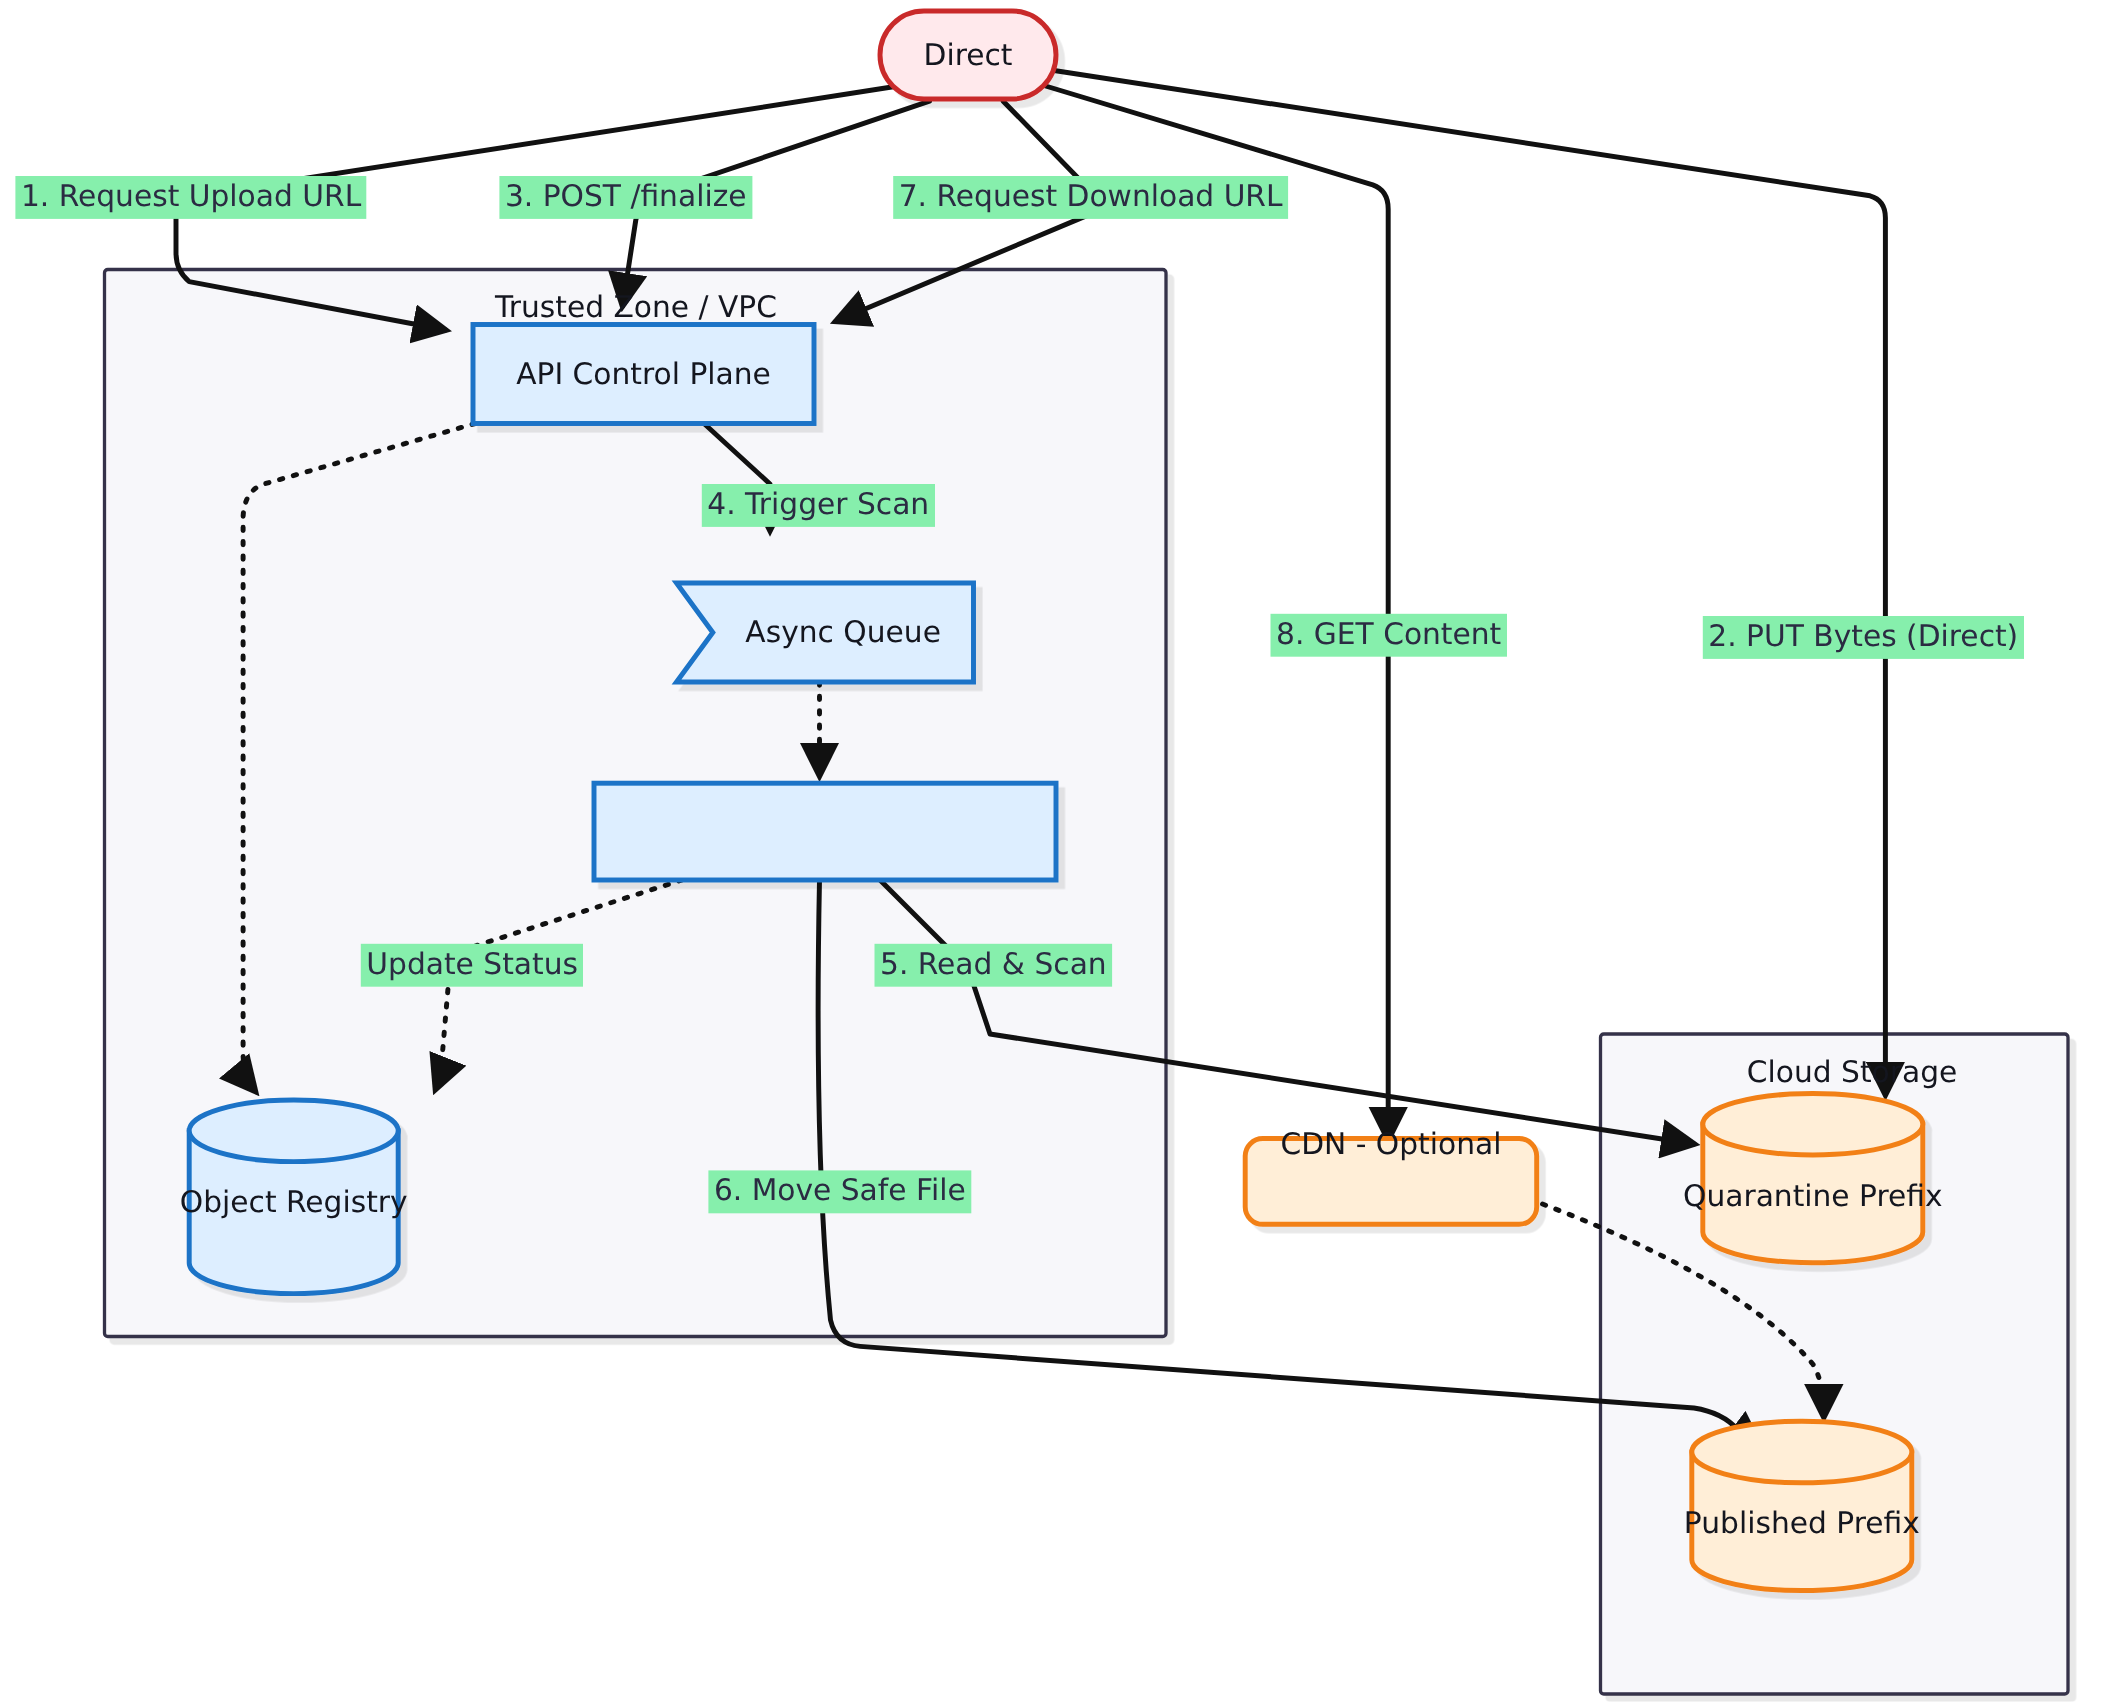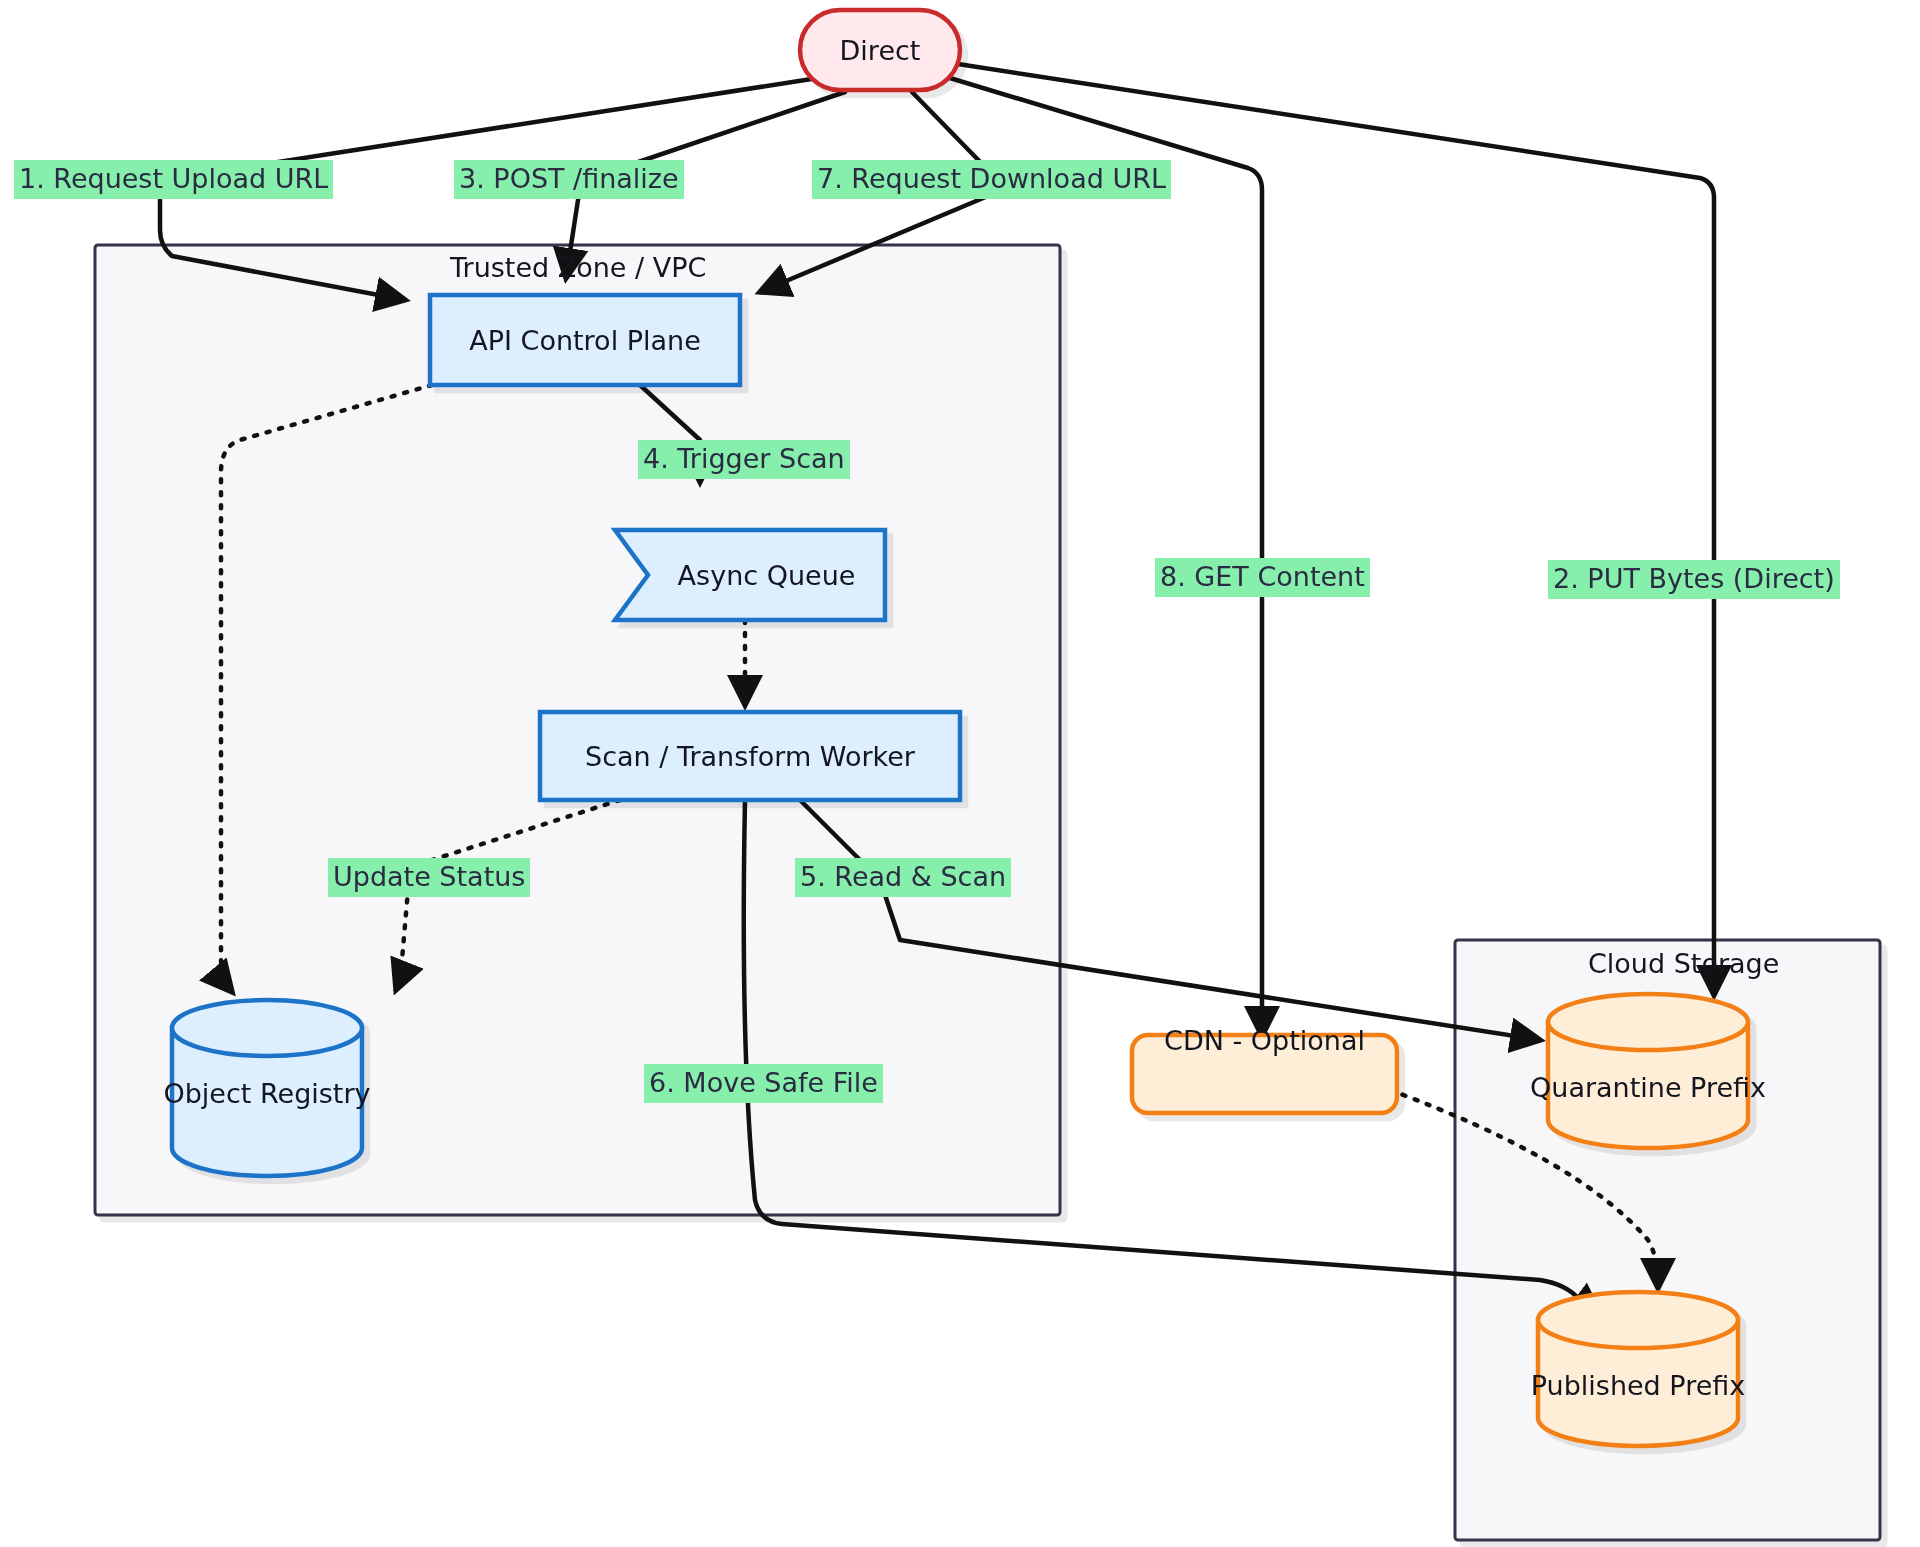--- a/index.html
+++ b/index.html
@@ -47,20 +47,21 @@
     z-index: 7;
   }
   .subgraph-title {
     position: absolute;
     color: #14161f;
     font-size: 27px;
     font-family: "DejaVu Sans", sans-serif;
     white-space: nowrap;
     z-index: 5;
     pointer-events: none;
+    margin-top: 12px;
   }
 </style>
 </head>
 <body>
 
 <div id="stage">
 
   <svg id="wires" viewBox="0 0 1920 1547" xmlns="http://www.w3.org/2000/svg">
     <defs>
       <marker id="arrow" viewBox="0 0 12 12" refX="10" refY="6" markerWidth="8" markerHeight="8" orient="auto-start-reverse">
@@ -151,21 +152,20 @@
   <div class="subgraph-title" style="left:450px; top:252px;">Trusted Zone / VPC</div>
 
   <div class="subgraph-title" style="left:1588px; top:948px;">Cloud Storage</div>
 
   <div class="node-label" style="left:800px; top:10px; width:160px; height:80px;">Direct</div>
 
   <div class="node-label" style="left:430px; top:295px; width:310px; height:90px;">API Control Plane</div>
 
   <div class="node-label" style="left:648px; top:530px; width:237px; height:90px;">Async Queue</div>
 
-  <div class="node-label" style="left:540px; top:712px; width:420px; height:88px;">Scan / Transform Worker</div>
 
   <div class="node-label" style="left:172px; top:1058px; width:190px; height:70px;">Object Registry</div>
 
   <div class="node-label" style="left:1132px; top:1001px; width:265px; height:78px;">CDN - Optional</div>
 
   <div class="node-label" style="left:1548px; top:1052px; width:200px; height:70px;">Quarantine Prefix</div>
 
   <div class="node-label" style="left:1538px; top:1350px; width:200px; height:70px;">Published Prefix</div>
 
   <div class="edge-label" style="left:14px; top:160px;">1. Request Upload URL</div>

